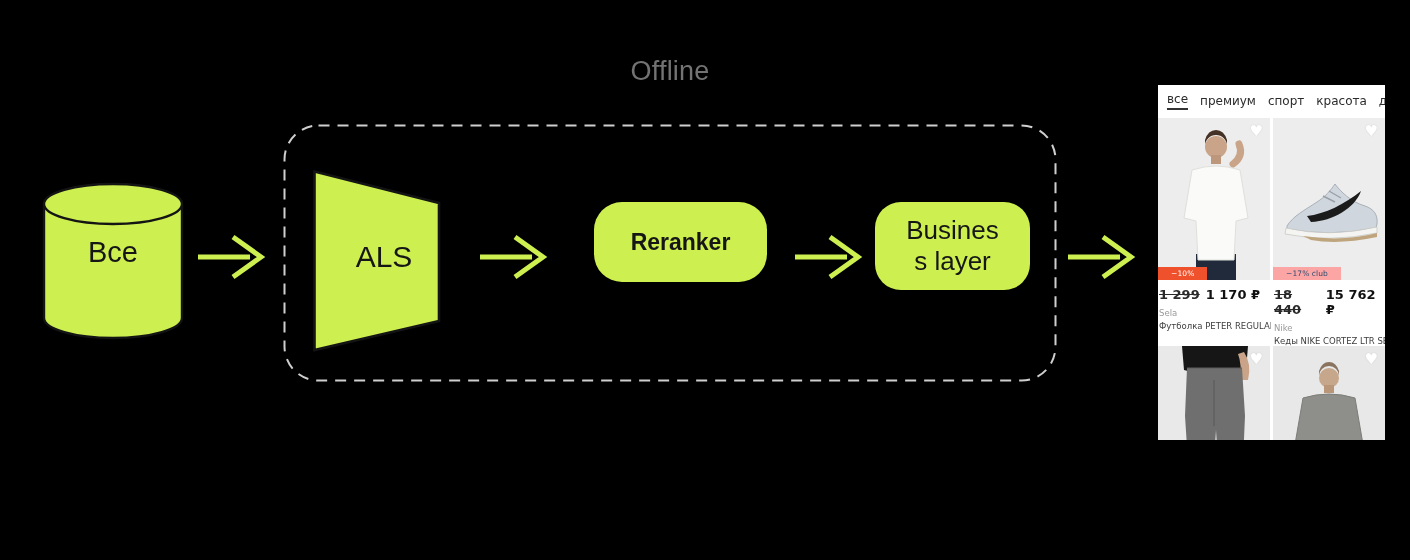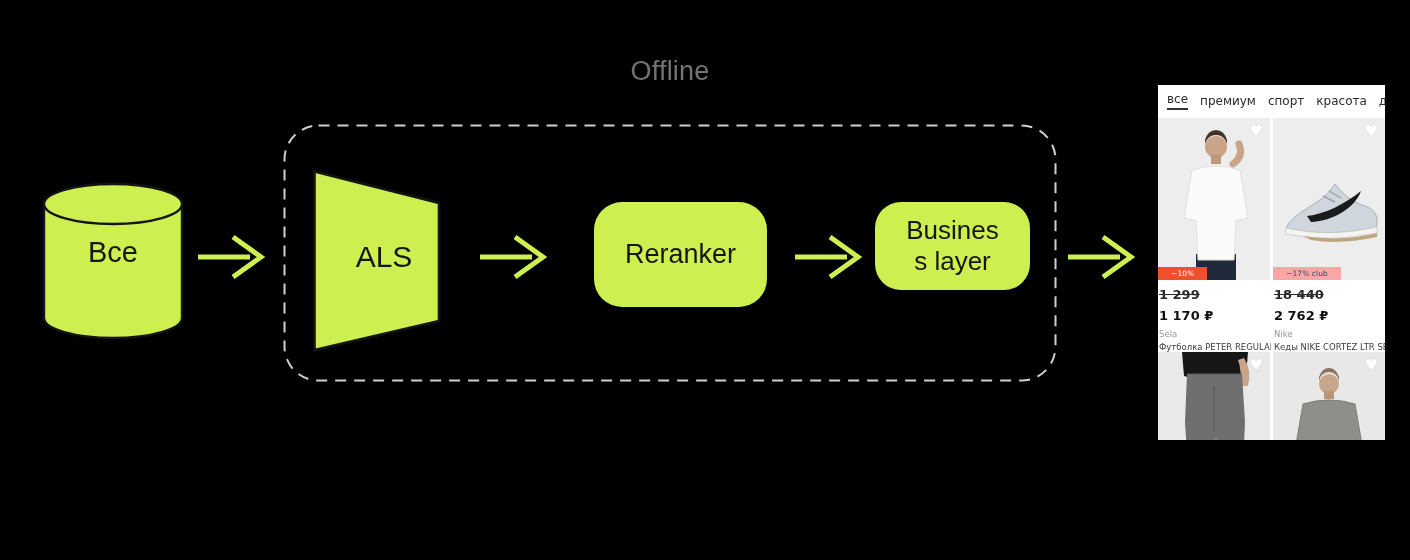--- a/index.html
+++ b/index.html
@@ -24,21 +24,21 @@
   .als{position:absolute;left:313px;top:170px;width:128px;height:182px;}
   .als-label{
     position:absolute;left:0;top:70px;width:110px;text-align:center;
     font-size:30px;color:#161616;padding-left:16px;
   }
   
   .node{
     position:absolute;background:#CDF050;color:#161616;
     display:flex;align-items:center;justify-content:center;text-align:center;
   }
-  .node-reranker{left:594px;top:202px;width:173px;height:105px;border-radius:28px;font-size:27px;}
+  .node-reranker{left:594px;top:202px;width:173px;height:80px;border-radius:28px;font-size:23px;font-weight:bold;}
   .node-business{left:875px;top:202px;width:155px;height:88px;border-radius:26px;font-size:26px;line-height:1.18;}
   
   .flow-arrow{position:absolute;width:72px;height:48px;}
   .arrow-1{left:196px;top:233px;}
   .arrow-2{left:478px;top:233px;}
   .arrow-3{left:793px;top:233px;}
   .arrow-4{left:1066px;top:233px;}
   
   .app{
     position:absolute;left:1158px;top:85px;width:227px;height:355px;
@@ -63,21 +63,21 @@
     position:absolute;top:6px;right:7px;color:#fff;font-size:15px;line-height:1;
     text-shadow:0 0 2px rgba(0,0,0,.12);cursor:pointer;
   }
   .badge{
     position:absolute;left:0;bottom:0;font-size:7.5px;line-height:1;
     padding:3px 13px;letter-spacing:.1px;
   }
   .badge--discount{background:#F0512D;color:#FFFFFF;}
   .badge--club{background:#fca5a5;color:#2C4A6E;}
   .info{padding:7px 1px 0 1px;}
-  .price-row{display:flex;gap:6px;align-items:baseline;font-size:13px;color:#111;font-weight:700;flex-direction:column;}
+  .price-row{display:flex;gap:6px;align-items:baseline;font-size:13px;color:#111;font-weight:700;}
   .old-price{font-weight:600;color:#2a2a2a;text-decoration:line-through;}
   .brand{margin-top:6px;font-size:8.5px;color:#999;}
   .pname{margin-top:3px;font-size:8.5px;color:#3d3d3d;white-space:nowrap;overflow:hidden;width:112px;}
 </style>
 </head>
 <body>
 
 <div class="stage">
 
   <div class="offline-label">Offline</div>
@@ -180,21 +180,21 @@
             <path d="M13 110 Q56 120 104 109 L104 115 Q56 125 12 116 Z" fill="#F4F4F2" stroke="#C9C9C4" stroke-width="0.8"></path>
             <path d="M30 118 Q70 124 104 115 L104 119 Q66 127 38 122 Z" fill="#BFA57E"></path>
             <path d="M50 78 L62 84 M56 73 L68 80" stroke="#9AA0A8" stroke-width="1.4"></path>
           </svg>
           <span class="heart">♥</span>
           <span class="badge badge--club">−17% club</span>
         </div>
         <div class="info">
           <div class="price-row">
             <span class="old-price">18 440</span>
-            <span class="new-price">2 762 ₽</span>
+            <span class="new-price">15 762 ₽</span>
           </div>
           <div class="brand">Nike</div>
           <div class="pname">Кеды NIKE CORTEZ LTR SE O</div>
         </div>
       </div>
 
       <div class="card">
         <div class="photo">
           <svg width="112" height="162" viewBox="0 0 112 162">
             <rect width="112" height="162" fill="#E9E9E9"></rect>

